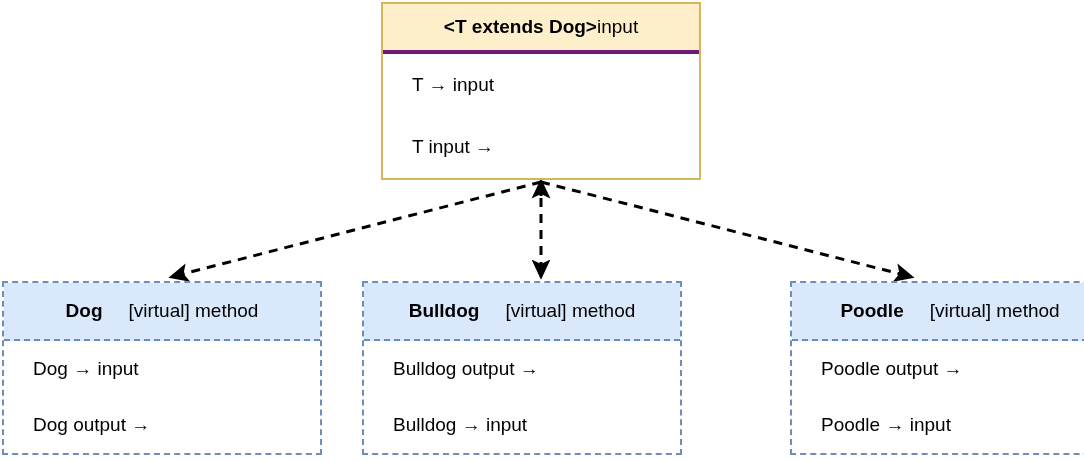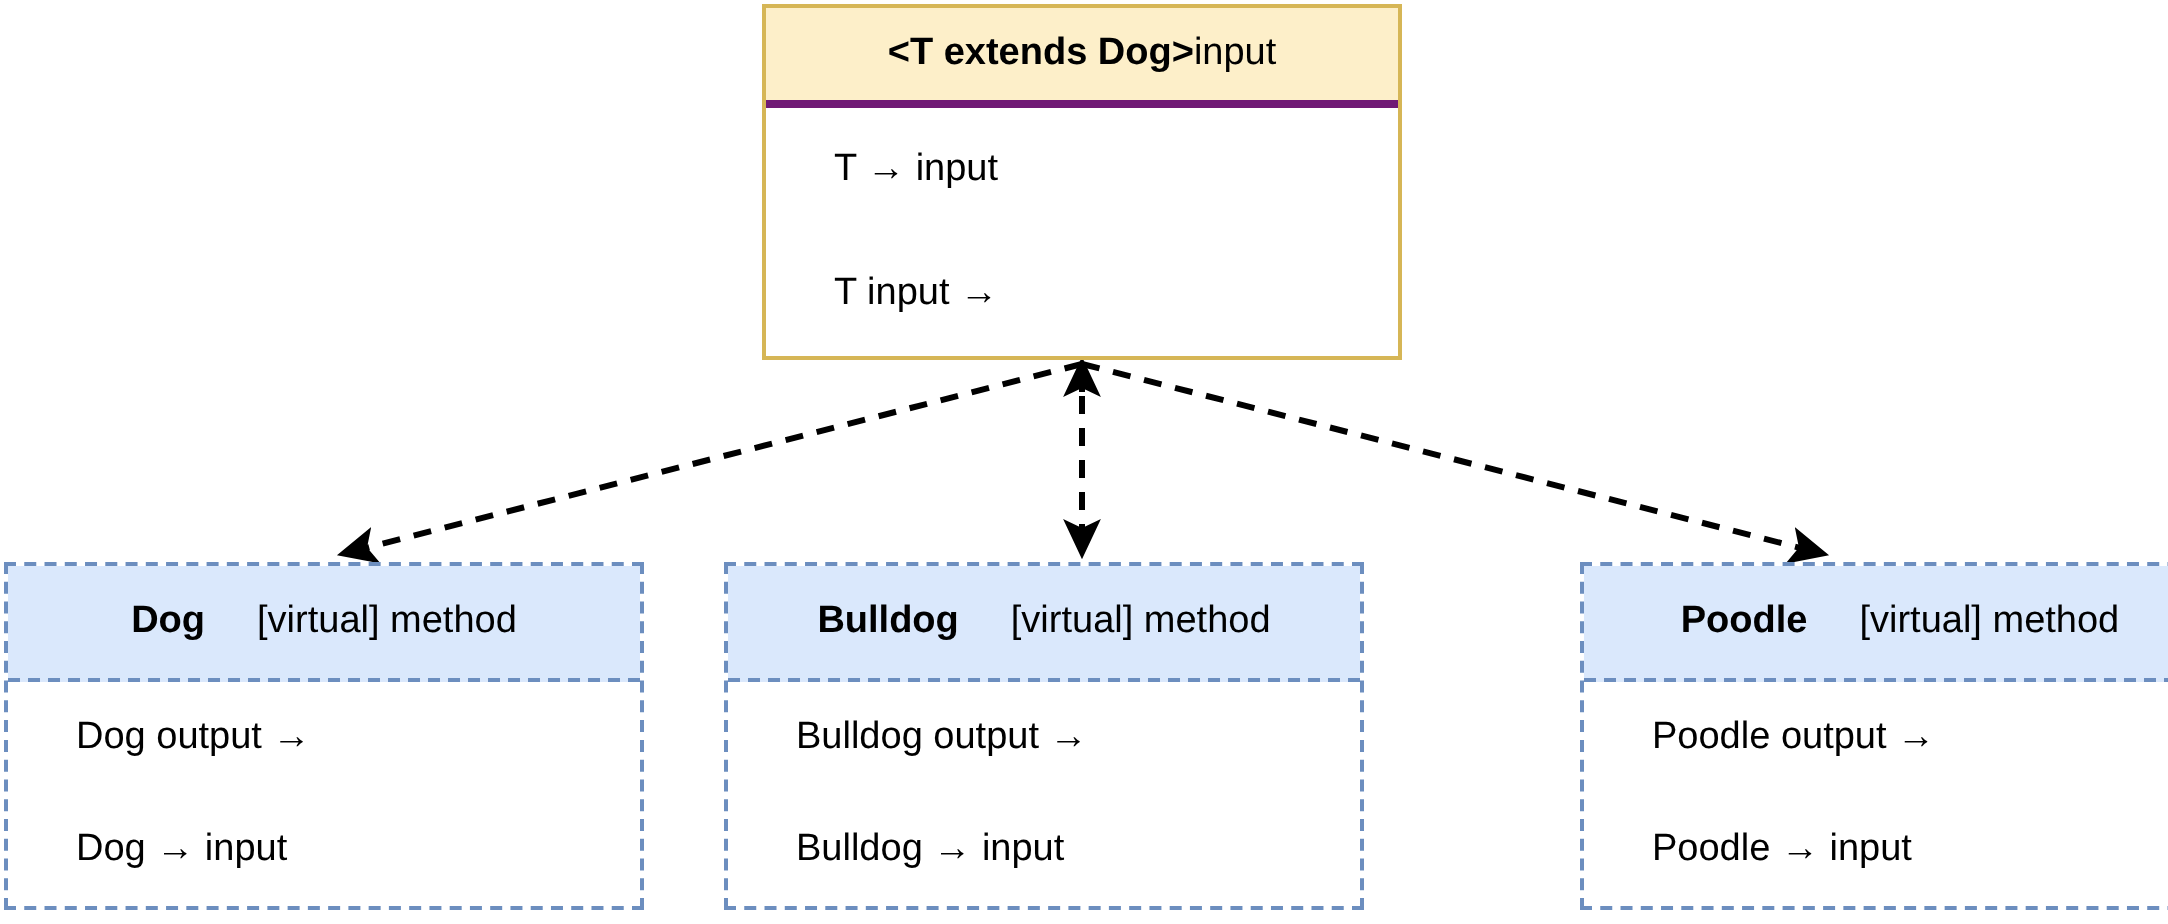--- a/index.html
+++ b/index.html
@@ -63,24 +63,23 @@
     width: 100%;
     display: flex;
     flex-direction: column;
   }
 
   .node-row {
     box-sizing: border-box;
     flex: 1 1 0;
     display: flex;
     align-items: center;
-    padding-left: 18px;
+    padding-left: 29px;
     font-size: 19px;
     white-space: nowrap;
-    margin-left: 16px;
   }
 
   
   #node-generic {
     left: 381px;
     top: 2px;
     width: 320px;
     height: 178px;
     border: 2px solid #d6b656;
   }
@@ -153,22 +152,22 @@
       <div class="node-row">T input →</div>
     </div>
   </div>
 
   <div class="node node-concrete" id="node-dog">
     <div class="node-header">
       <span class="emph">Dog</span>
         <span class="plain"> [virtual] method</span>
     </div>
     <div class="node-body">
+      <div class="node-row">Dog → input</div>
       <div class="node-row">Dog output →</div>
-      <div class="node-row">Dog → input</div>
     </div>
   </div>
 
   <div class="node node-concrete" id="node-bulldog">
     <div class="node-header">
       <span class="emph">Bulldog</span>
         <span class="plain"> [virtual] method</span>
     </div>
     <div class="node-body">
       <div class="node-row">Bulldog output →</div>

